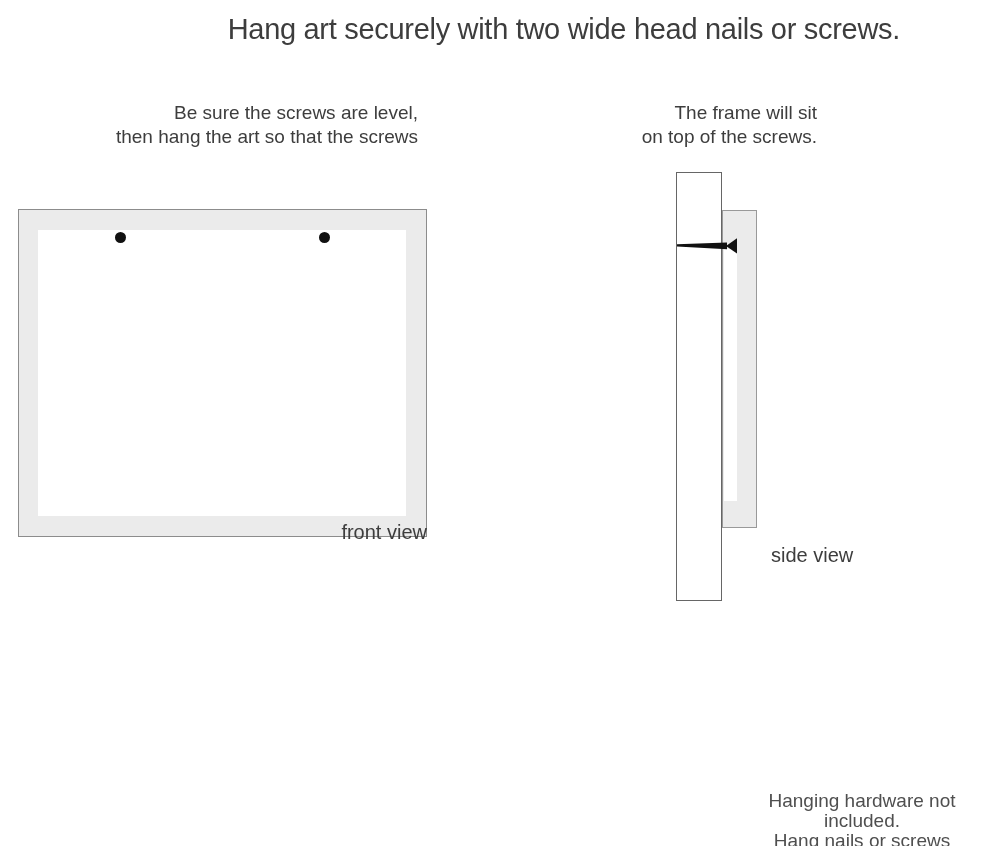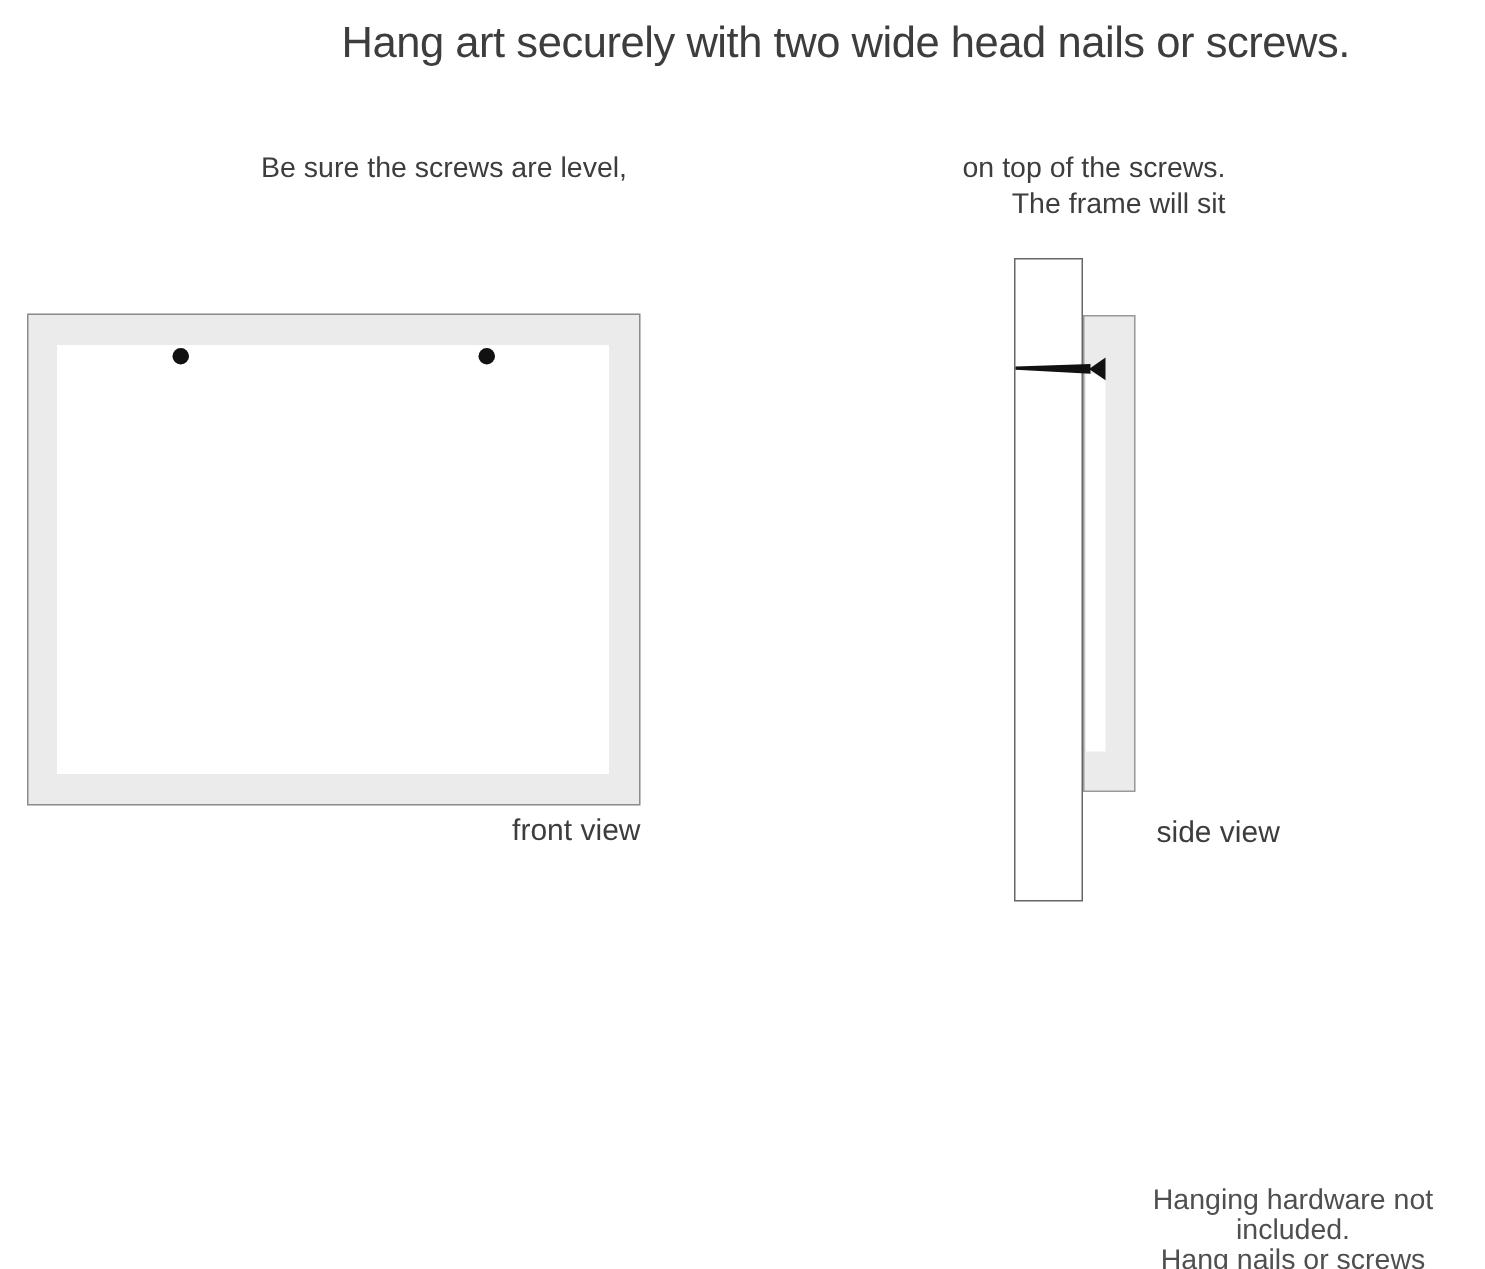--- a/index.html
+++ b/index.html
@@ -89,21 +89,21 @@
     left: 670px; top: 232px;
     width: 75px; height: 28px;
   }
 
   
   .view-label {
     position: absolute;
     font-size: 20px;
     font-weight: 300;
   }
-  .view-label.front { left: 227px; top: 543px; width: 200px; text-align: right; }
+  .view-label.front { left: 227px; top: 521px; width: 200px; text-align: right; }
   .view-label.side  { left: 771px; top: 544px; }
 
   .footnote {
     position: absolute;
     left: 748px; top: 791px;
     width: 228px;
     text-align: center;
     font-size: 19px;
     line-height: 20px;
     color: var(--footnote_text, #4f4f4f);
@@ -113,25 +113,26 @@
 </style>
 </head>
 <body>
 
 <div class="canvas">
 
   <div class="page-title">Hang art securely with two wide head nails or screws.</div>
 
   <div class="instruction front">
     <span>Be sure the screws are level,</span>
+    <span>then hang the art so that the screws</span>
   </div>
 
   <div class="instruction side">
+    <span>The frame will sit</span>
     <span>on top of the screws.</span>
-    <span>The frame will sit</span>
   </div>
 
   <div class="front-frame">
     <div class="front-art">
       <div class="screw-dot left"></div>
       <div class="screw-dot right"></div>
     </div>
   </div>
   <div class="view-label front">front view</div>
 

